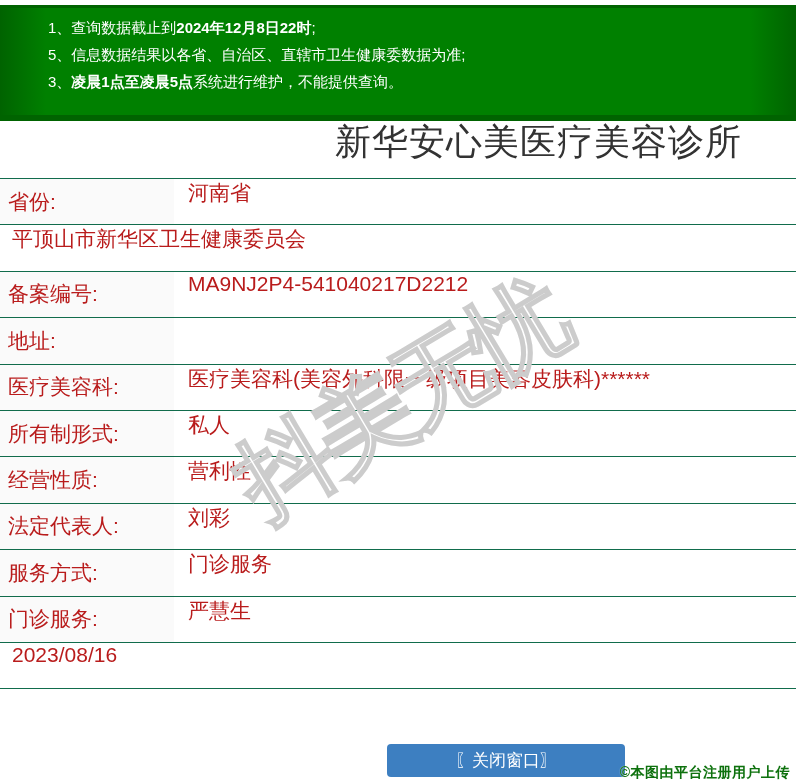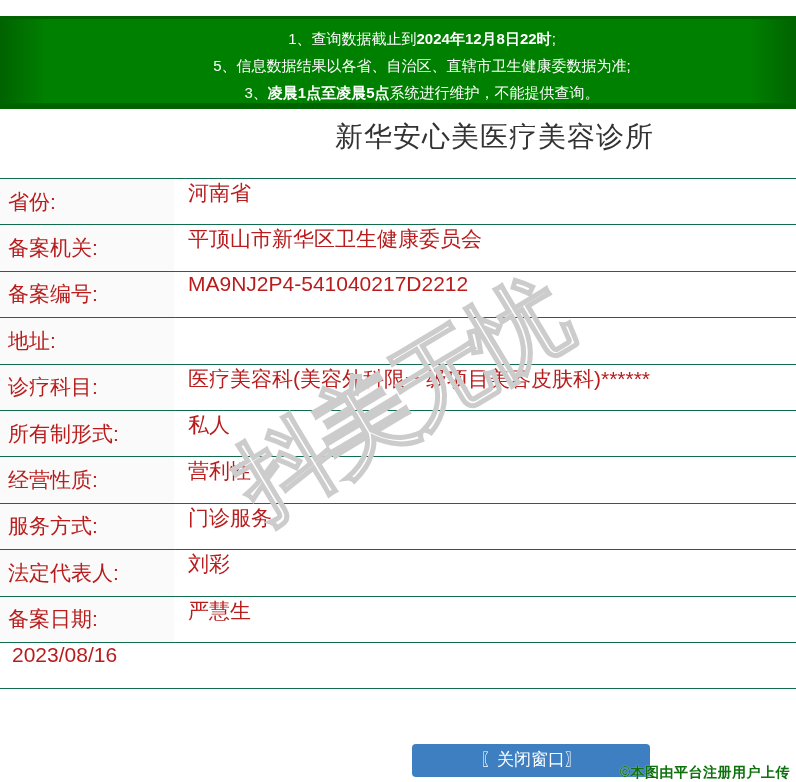--- a/index.html
+++ b/index.html
@@ -3,35 +3,34 @@
 <meta charset="utf-8">
 <style>
   html,body{margin:0;padding:0;background:#ffffff;}
   body{
     width:796px;height:782px;position:relative;overflow:hidden;
     font-family:"Liberation Sans","DejaVu Sans",sans-serif;
     -webkit-font-smoothing:antialiased;
   }
   
   .banner{
-    position:absolute;left:0;top:16px;width:796px;height:93px;
+    position:absolute;left:0;top:5px;width:796px;height:116px;
     box-sizing:border-box;
     background:linear-gradient(to right,#006300 0px,#008000 46px,#008000 750px,#006300 796px);
     border-top:3px solid #006300;
     border-bottom:6px solid #006300;
     color:#ffffff;
-    text-align:center;
   }
   .banner .lines{padding:6px 0 0 48px;}
   .banner .line{font-size:15px;line-height:27px;white-space:nowrap;}
   .banner .line b{font-weight:700;}
   
   .page-title{
     position:absolute;left:335px;top:118px;width:460px;height:44px;
-    font-size:28px;color:#333333;letter-spacing:1px;
+    font-size:36px;color:#333333;letter-spacing:1px;
     white-space:nowrap;
   }
   
   .record-table{
     position:absolute;left:0;top:178px;width:796px;
     border-top:1px solid #116c4c;
   }
   .row{
     display:flex;align-items:flex-start;height:45.4px;
     border-bottom:1px solid #116c4c;
@@ -53,24 +52,24 @@
     line-height:106px;text-align:center;
     font-size:96px;font-weight:700;letter-spacing:-6px;
     color:transparent;
     -webkit-text-stroke:2px #cccccc;
     transform:rotate(-31deg);
     pointer-events:none;z-index:5;
     white-space:nowrap;
   }
   
   .close-button{
-    position:absolute;left:412px;top:744px;width:238px;height:33px;
+    position:absolute;left:387px;top:744px;width:238px;height:33px;
     background:#3d7fc1;border:none;border-radius:4px;
     color:#ffffff;font-size:17px;line-height:33px;text-align:center;
-    font-family:Liberation Mono, monospace;cursor:pointer;padding:0;
+    font-family:Liberation Sans, sans-serif;cursor:pointer;padding:0;
   }
   
   .footer-badge{
     position:absolute;right:6px;top:764px;
     font-size:14px;font-weight:700;color:#0e710e;
     letter-spacing:0.5px;white-space:nowrap;
     text-shadow:0 0 1px #e8f5e8;
   }
 </style>
 </head>
@@ -85,52 +84,51 @@
 </div>
 
 <div class="page-title">新华安心美医疗美容诊所</div>
 
 <div class="record-table" id="record-table">
     <div class="row">
       <div class="cell-label">省份:</div>
       <div class="cell-value">河南省</div>
     </div>
     <div class="row">
-      <div class="cell-label">备案机关:</div>
       <div class="cell-value">平顶山市新华区卫生健康委员会</div>
     </div>
     <div class="row">
       <div class="cell-label">备案编号:</div>
       <div class="cell-value">MA9NJ2P4-541040217D2212</div>
     </div>
     <div class="row">
       <div class="cell-label">地址:</div>
     </div>
     <div class="row">
-      <div class="cell-label">诊疗科目:</div>
+      <div class="cell-label">医疗美容科:</div>
       <div class="cell-value">医疗美容科(美容外科限一级项目美容皮肤科)******</div>
     </div>
     <div class="row">
       <div class="cell-label">所有制形式:</div>
       <div class="cell-value">私人</div>
     </div>
     <div class="row">
       <div class="cell-label">经营性质:</div>
       <div class="cell-value">营利性</div>
     </div>
     <div class="row">
+      <div class="cell-label">法定代表人:</div>
+      <div class="cell-value">刘彩</div>
+    </div>
+    <div class="row">
       <div class="cell-label">服务方式:</div>
       <div class="cell-value">门诊服务</div>
     </div>
     <div class="row">
-      <div class="cell-label">法定代表人:</div>
-      <div class="cell-value">刘彩</div>
-    </div>
-    <div class="row">
-      <div class="cell-label">备案日期:</div>
+      <div class="cell-label">门诊服务:</div>
       <div class="cell-value">严慧生</div>
     </div>
     <div class="row">
       <div class="cell-value">2023/08/16</div>
     </div>
   </div>
 
 <div class="watermark">抖美无忧</div>
 
 <button class="close-button">〖关闭窗口〗</button>

